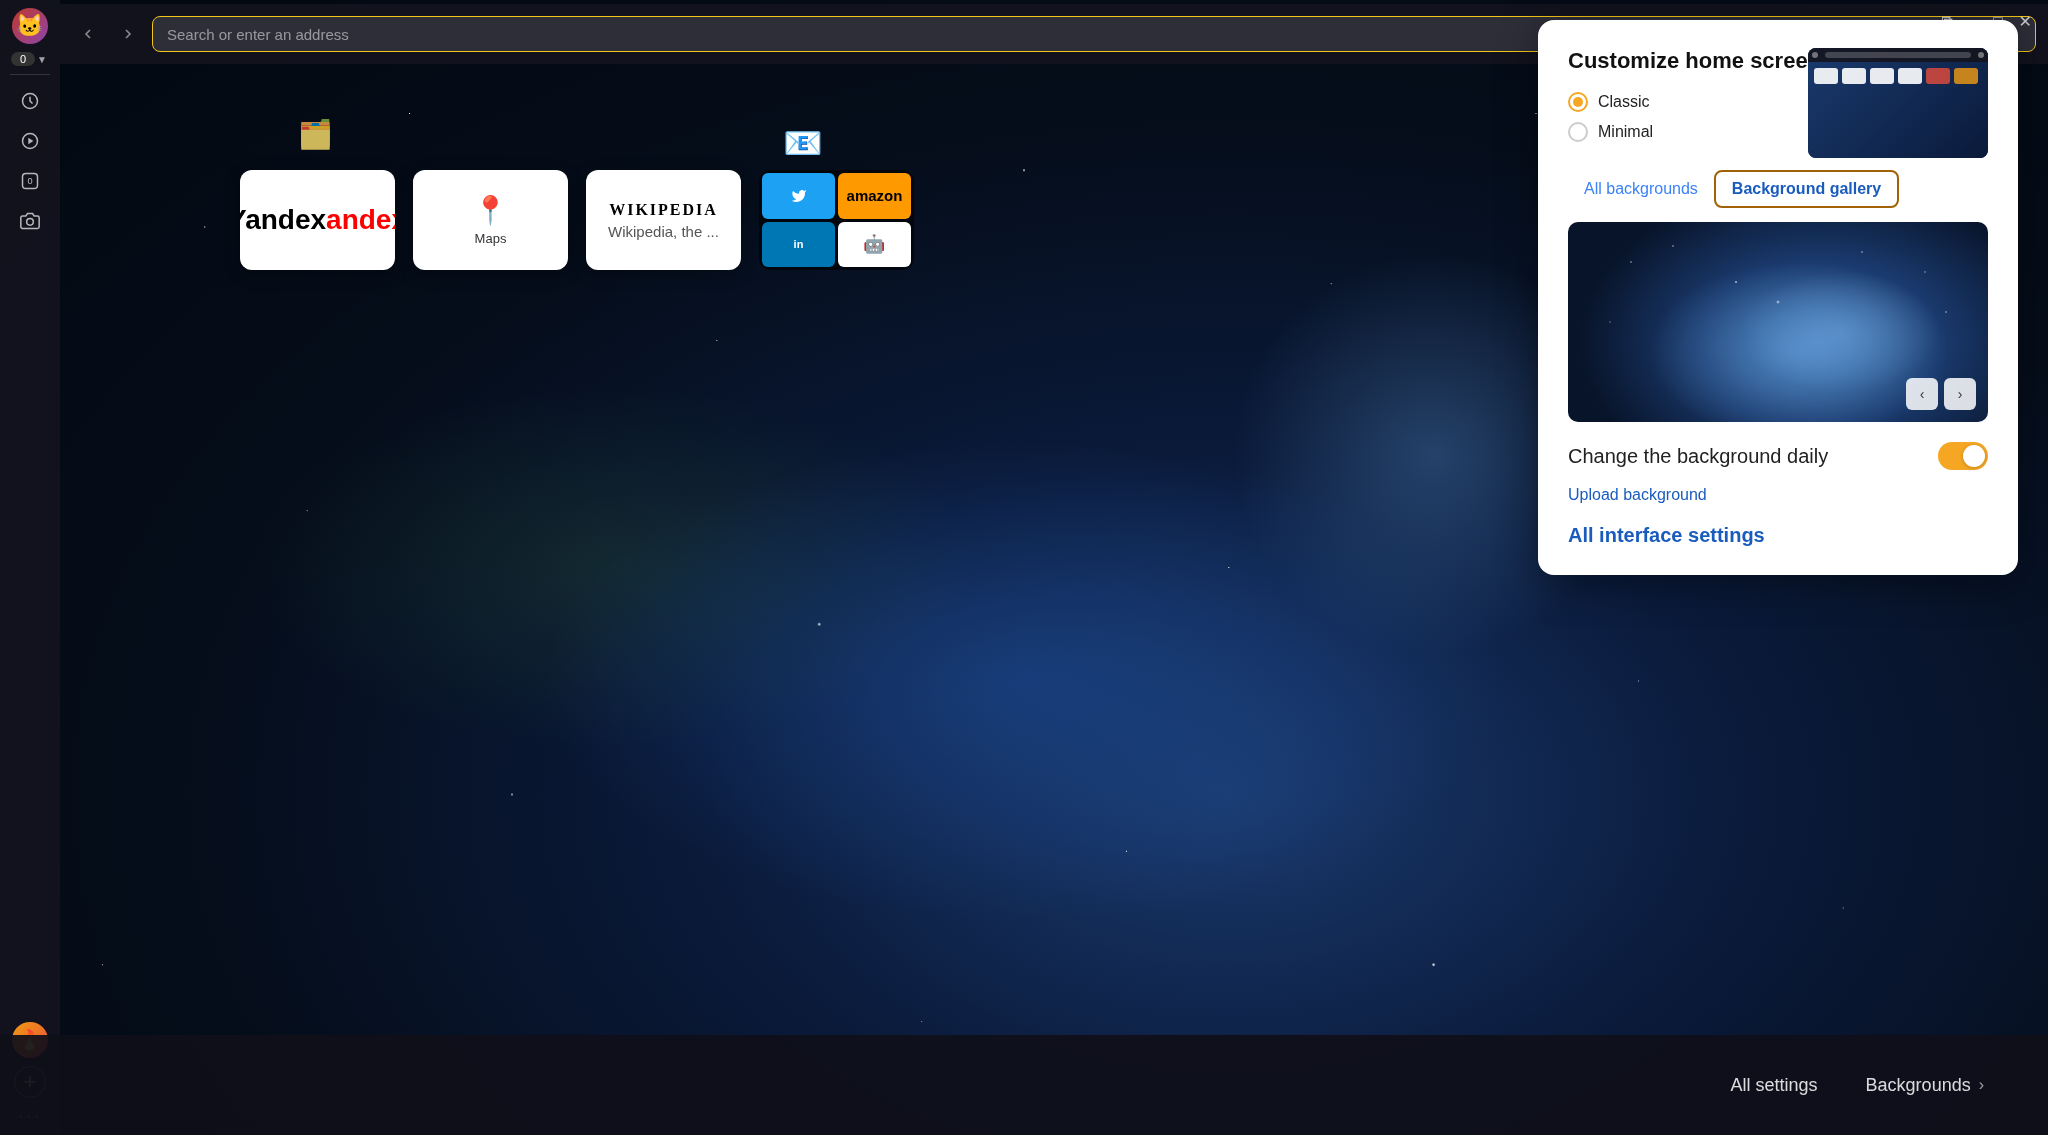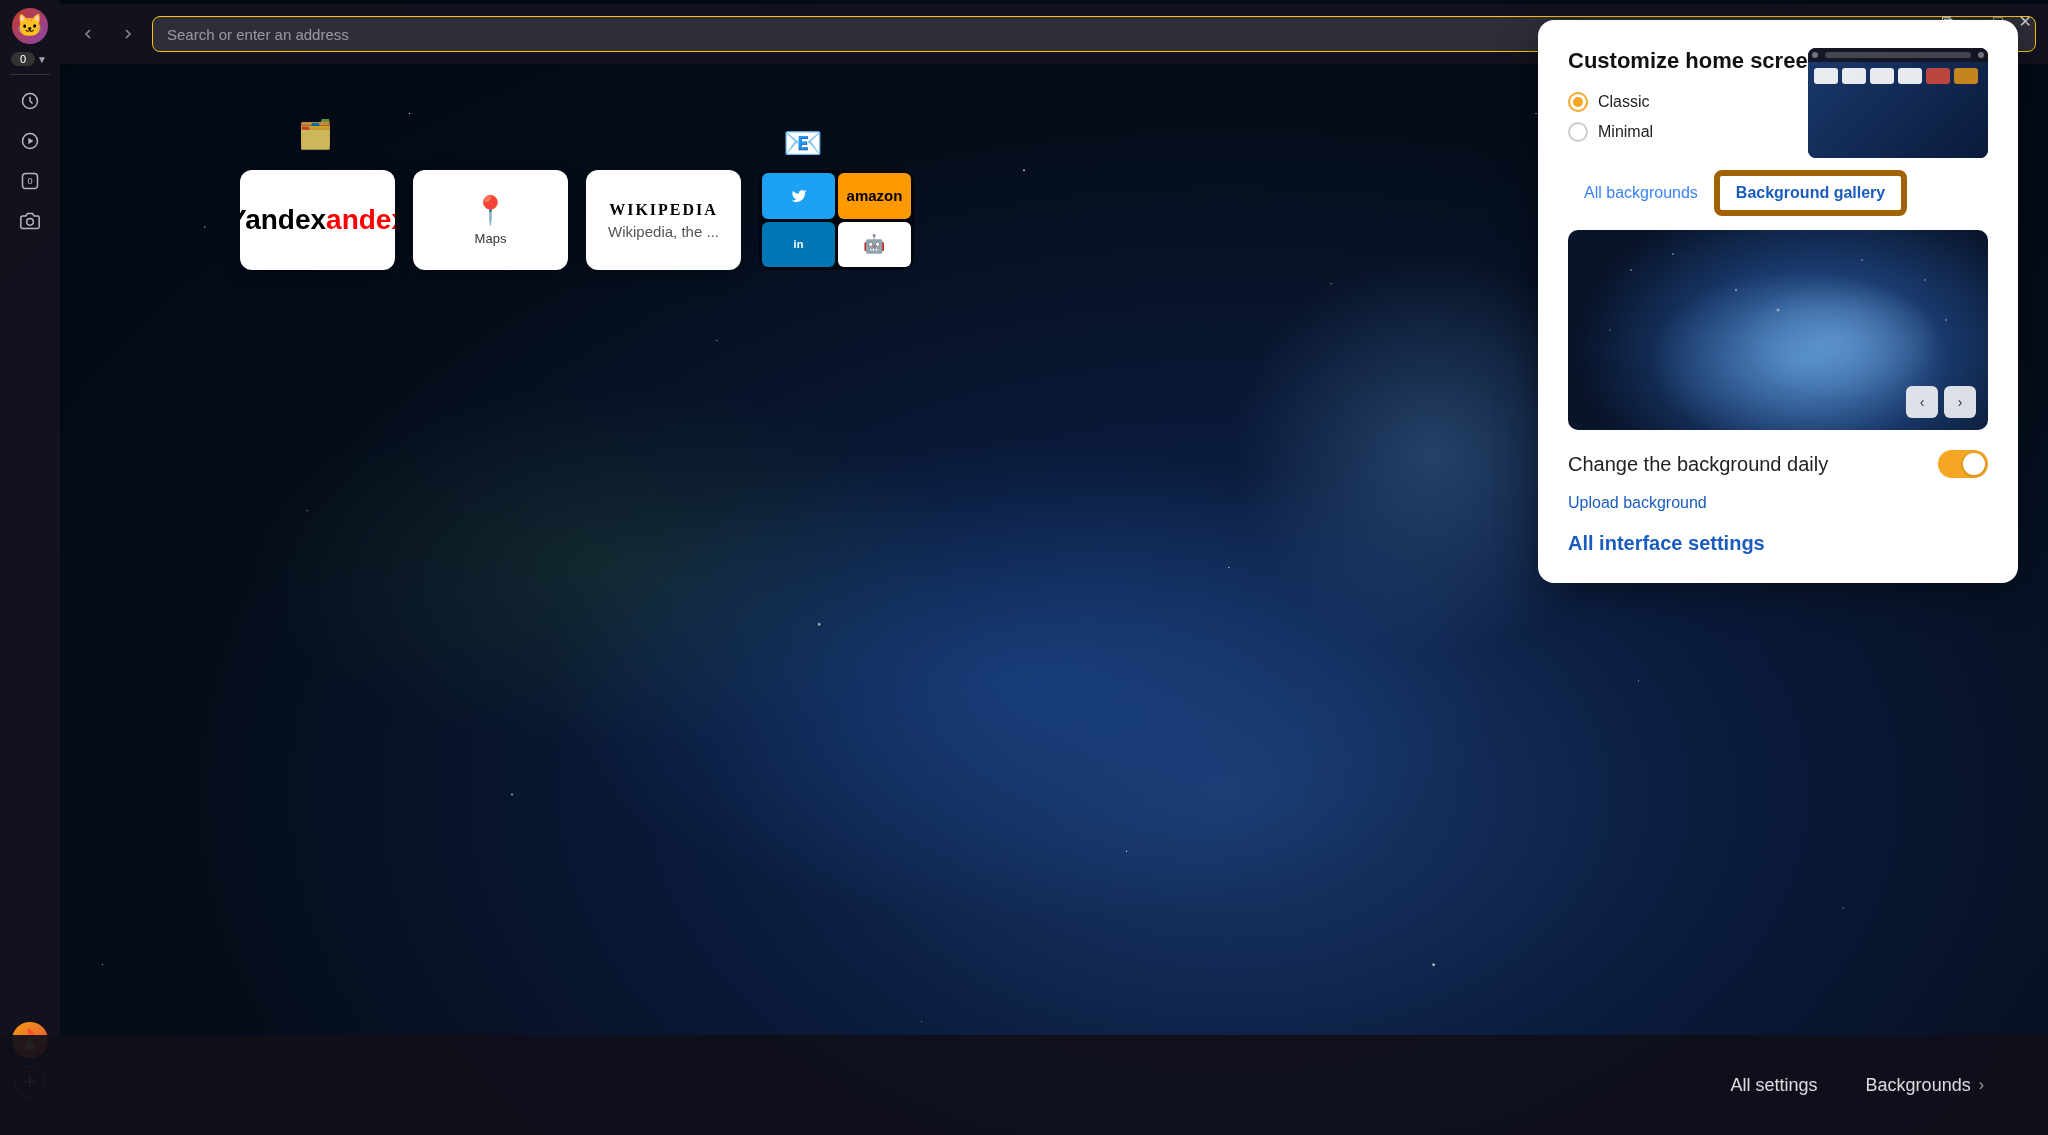--- a/index.html
+++ b/index.html
@@ -417,21 +417,21 @@
       font-size: 16px;
       font-weight: 500;
       color: #3b82f6;
       cursor: pointer;
       border-radius: 8px;
       background: transparent;
       border: none;
     }
     .tab-btn.active {
       color: #1a5cbe;
-      border: 6px solid #a16207;
+      border: 2px solid #a16207;
       font-weight: 600;
       background: transparent;
     }
 
     
     .gallery-image {
       width: 100%;
       height: 200px;
       border-radius: 10px;
       background:

